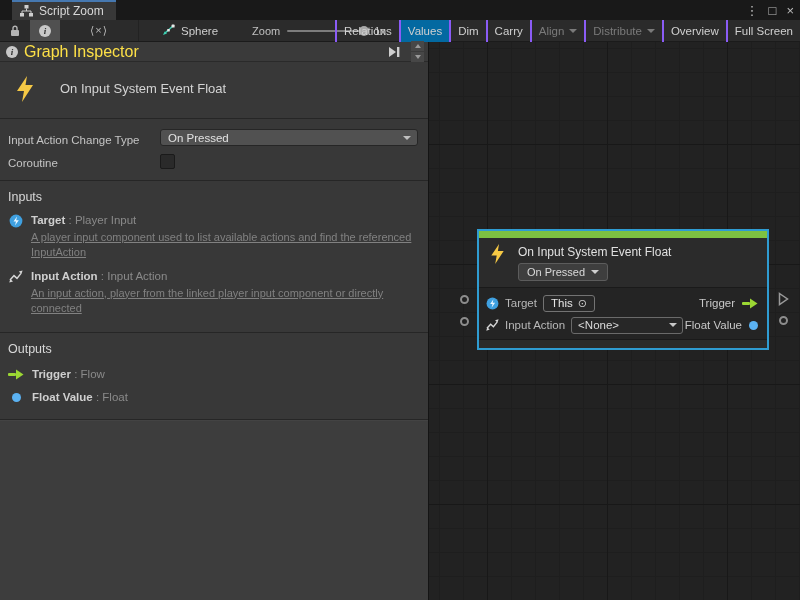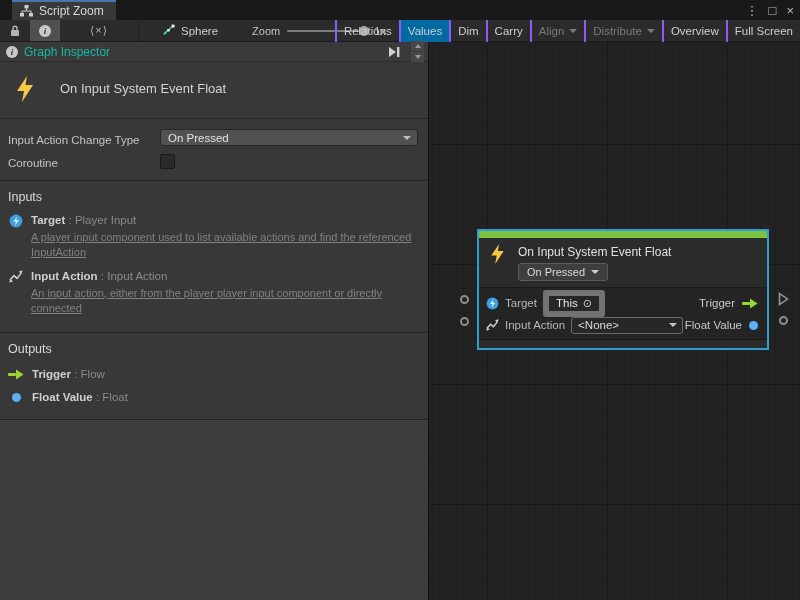--- a/index.html
+++ b/index.html
@@ -32,21 +32,21 @@
   .tb-right .tbtn.disabled { color:#7a7a7a; }
   .caret { width:0; height:0; border-left:4px solid transparent; border-right:4px solid transparent; border-top:4px solid #c0c0c0; display:inline-block; margin-left:5px; }
   .caret.dim { border-top-color:#7a7a7a; }
 
   
   .main { flex:1; display:flex; min-height:0; }
 
   
   .inspector { width:429px; background:#383838; border-right:1px solid #141414; display:flex; flex-direction:column; color:#c8c8c8; }
   .insp-header { height:20px; background:#3a3a3a; border-bottom:1px solid #2a2a2a; display:flex; align-items:center; padding:0 4px 0 6px; gap:6px; position:relative; }
-  .insp-title { font-size:12px; color:#14b8a6; flex:1; }
+  .insp-title { font-size:16px; color:#fde047; flex:1; }
   .info-icon { width:12px; height:12px; border-radius:50%; background:#c8c8c8; color:#2b2b2b; font-size:9px; font-weight:bold;
     display:inline-flex; align-items:center; justify-content:center; font-family:"Liberation Serif","DejaVu Serif",serif; font-style:italic; flex:0 0 auto; }
   .dock-icon { display:flex; align-items:center; margin-right:4px; }
   .spinner { display:flex; flex-direction:column; width:13px; }
   .spin-btn { height:10px; background:#474747; display:flex; align-items:center; justify-content:center; margin-bottom:1px; }
   .tri-up { width:0; height:0; border-left:3px solid transparent; border-right:3px solid transparent; border-bottom:4px solid #9a9a9a; }
   .tri-down { width:0; height:0; border-left:3px solid transparent; border-right:3px solid transparent; border-top:4px solid #9a9a9a; }
 
   .insp-node-title { display:flex; align-items:flex-start; padding:13px 10px 15px 14px; gap:24px; border-bottom:1px solid #262626; }
   .insp-node-title .title-text { font-size:13px; color:#d4d4d4; padding-top:6px; }
@@ -89,21 +89,21 @@
   .node-title { font-size:12px; color:#e0e0e0; padding-top:2px; }
   .node-dd { display:inline-flex; align-items:center; margin-top:4px; background:#3e3e3e; border:1px solid #5c5c5c; border-radius:3px;
     padding:2px 8px; font-size:11px; color:#dadada; gap:6px; }
   .node-dd .caret { margin-left:0; border-top-color:#cfcfcf; }
   .node-body { border-top:1px solid #1a1a1a; padding:4px 9px 3px 7px; background:#242424; }
   .node-row { display:flex; align-items:center; height:22px; justify-content:space-between; }
   .nr-left { display:flex; align-items:center; gap:6px; }
   .nr-right { display:flex; align-items:center; gap:7px; }
   .nr-label { font-size:11.5px; color:#b8b8b8; }
   .nr-rlabel { font-size:11.5px; color:#c8c8c8; }
-  .pill { display:inline-flex; align-items:center; gap:5px; background:#272727; border:6px solid #737373; border-radius:3px;
+  .pill { display:inline-flex; align-items:center; gap:5px; background:#272727; border:1px solid #737373; border-radius:3px;
     padding:1px 7px; font-size:11.5px; color:#e6e6e6; }
   .pill .picker { font-size:11px; color:#cfcfcf; }
   .mini-dd { position:relative; display:inline-flex; align-items:center; background:#272727; border:1px solid #6a6a6a; border-radius:3px;
     width:112px; padding:1px 6px; font-size:11.5px; color:#dadada; height:17px; }
   .mini-dd .caret { position:absolute; right:5px; border-top-color:#c8c8c8; }
   .node-footer { height:9px; background:#2b2b2b; border-top:1px solid #1a1a1a; }
   .port { position:absolute; }
   .port-circle { width:9px; height:9px; border:2px solid #8d8d8d; border-radius:50%; background:transparent; }
 </style>
 </head>
@@ -238,21 +238,21 @@
             <svg width="14" height="13" viewBox="0 0 14 13">
               <path d="M1 10 L5 5.6 L8 8.4 L12 3.4" stroke="#d6d6d6" stroke-width="1.5" fill="none"></path>
               <path d="M0.2 12.6 L4 11.4 L1.4 9 Z" fill="#d6d6d6"></path>
               <path d="M13.6 0.4 L9.8 1.4 L12.4 4 Z" fill="#d6d6d6"></path>
             </svg>
           </span>
           <div>
             <div class="pi-name-line">
               <span class="pi-name">Input Action</span><span class="pi-type"> : </span><span class="pi-type">Input Action</span>
             </div>
-            <div class="pi-desc">An input action, either from the player player input component or directly connected</div>
+            <div class="pi-desc">An input action, player from the linked player input component or directly connected</div>
           </div>
         </div>
       </div>
 
       <div class="section">
         <div class="section-title">Outputs</div>
         <div class="out-item">
           <span class="pi-icon">
             <svg width="16" height="11" viewBox="0 0 16 11">
               <rect x="0" y="4" width="8" height="3" rx="1" fill="#9bd733"></rect>

